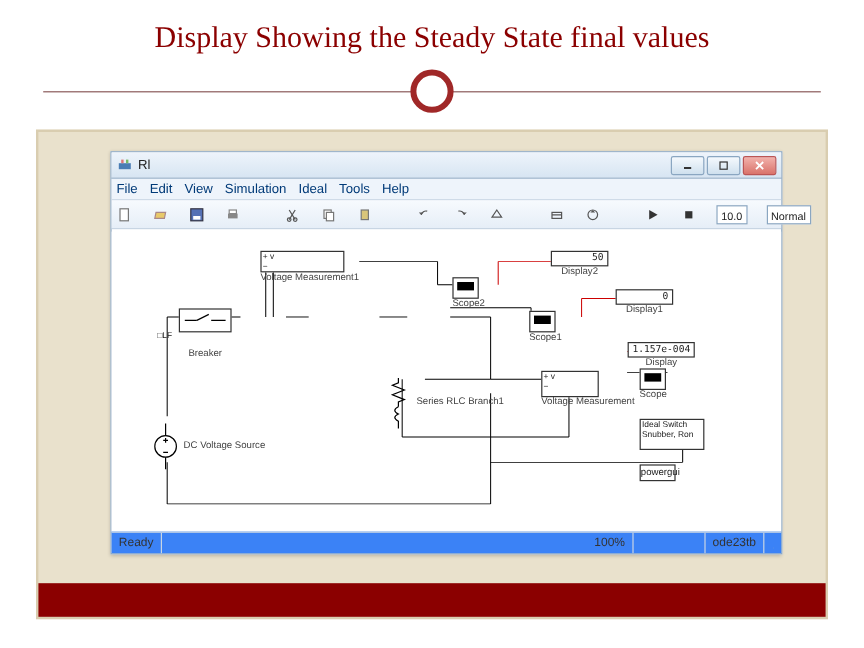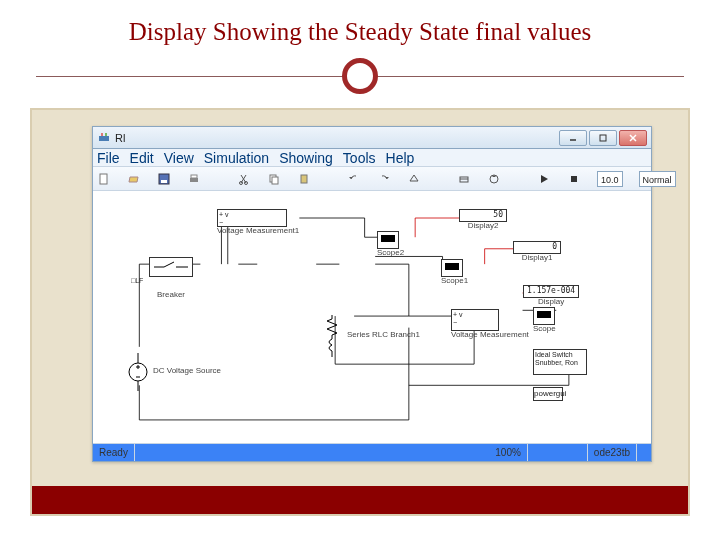--- a/index.html
+++ b/index.html
@@ -104,21 +104,21 @@
   }
   .winbtn.close { background: linear-gradient(#f2b2ac,#d9736b); border-color:#b55; }
   .menubar {
     height: 18px;
     background: #eef4fb;
     border-bottom: 1px solid #c8d5e3;
     display: flex;
     align-items: center;
     padding: 0 4px;
     gap: 10px;
-    font-size: 14px;
+    font-size: 11px;
     color: #003a78;
   }
   .menubar span { cursor: default; }
   .toolbar {
     height: 24px;
     background: linear-gradient(#f7fafe,#e6eef7);
     border-bottom: 1px solid #c8d5e3;
     display: flex;
     align-items: center;
     padding: 0 4px;
@@ -268,21 +268,21 @@
               </svg>
           </div>
         </div>
       </div>
 
       <div class="menubar">
         <span>File</span>
         <span>Edit</span>
         <span>View</span>
         <span>Simulation</span>
-        <span>Showing</span>
+        <span>Ideal</span>
         <span>Tools</span>
         <span>Help</span>
       </div>
 
       <div class="toolbar">
         <div class="tbtn">
             <svg width="12" height="12">
               <rect x="2" y="1" width="7" height="10" fill="#fff" stroke="#777"></rect>
             </svg>
           </div>

